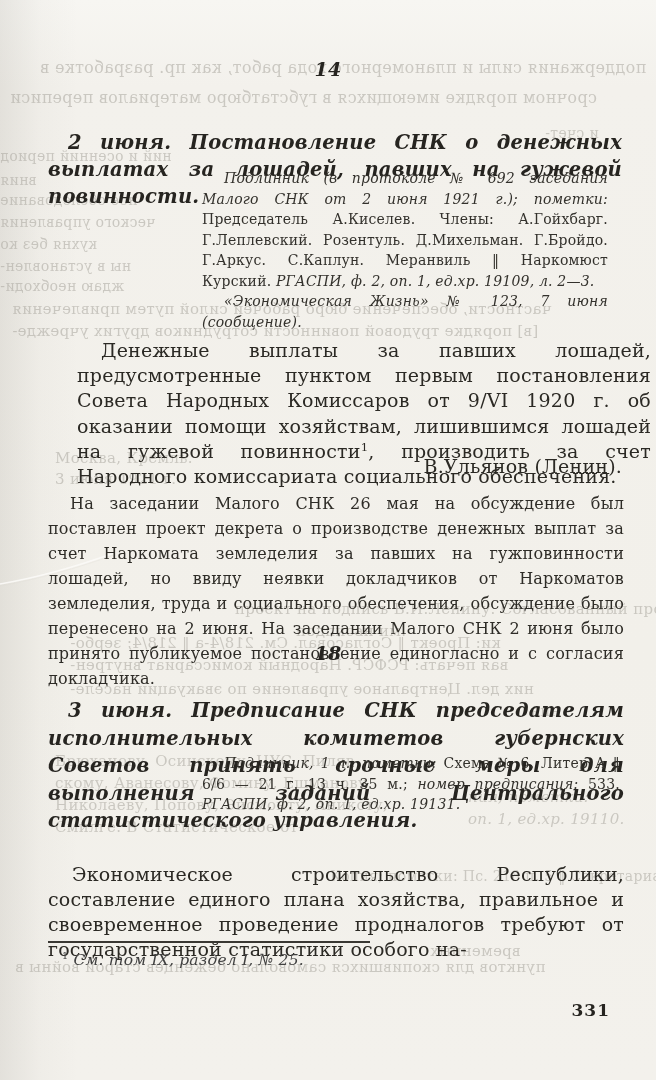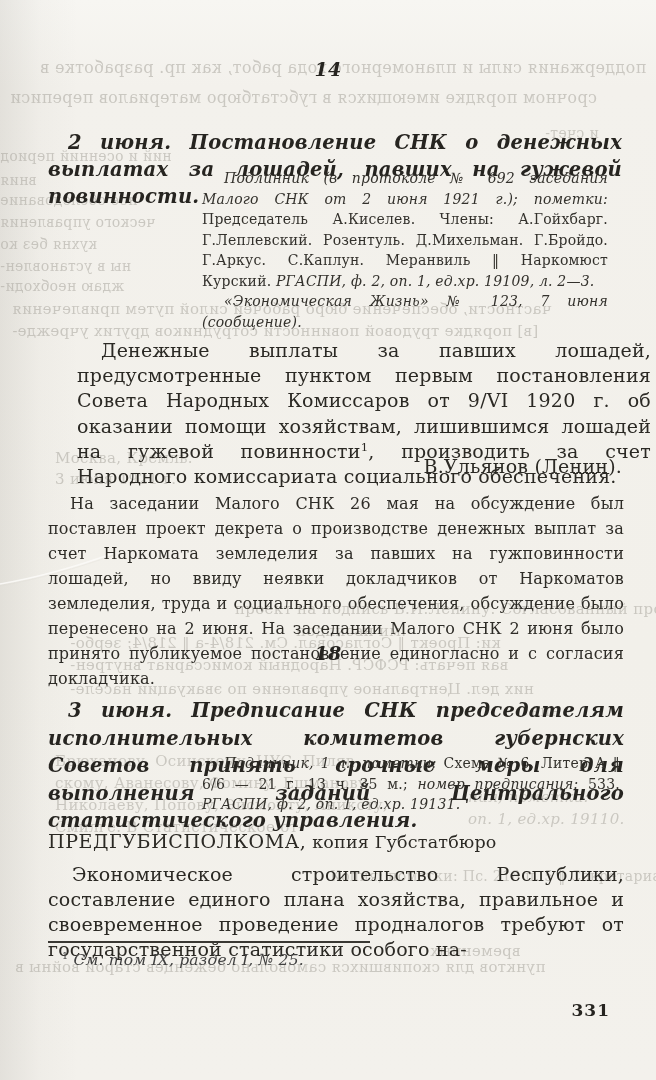--- a/index.html
+++ b/index.html
@@ -101,21 +101,20 @@
   <div class="blk commentary just" style="top:491px;left:48px;width:576px;">На заседании Малого СНК 26 мая на обсуждение был поставлен проект декрета о производстве денежных выплат за счет Наркомата земледелия за павших на гужповинности лошадей, но ввиду неявки докладчиков от Наркоматов земледелия, труда и социального обеспечения, обсуждение было перенесено на 2 июня. На заседании Малого СНК 2 июня было принято публикуемое постановление единогласно и с согласия докладчика.</div>
 
   <div class="blk doc-num" style="top:642px;">18</div>
 
   <div class="blk heading just" style="top:674px;left:48px;width:576px;line-height:27.5px;">3 июня. Предписание СНК председателям исполнительных комитетов губернских Советов принять срочные меры для выполнения заданий Центрального статистического управления.</div>
 
   <div class="blk source just" style="top:753px;left:202px;width:418px;">
     <p><span class="it">Подлинник, 1 л.; пометки: </span><span>Схема № 6. Литер А ‖ 6/6 — 21 г. 13 ч. 35 м.; </span><span class="it">номер предписания: </span><span>533. </span><span class="it">РГАСПИ, ф. 2, оп. 1, ед.хр. 19131.</span></p>
   </div>
 
-  <div class="blk addressee" style="top:830px;left:48px;width:576px;"><span class="caps">ПРЕДГУБИСПОЛКОМА,</span><span class="rest"> копия Губстатбюро</span></div>
 
   <div class="blk body-text just" style="top:862px;left:48px;width:576px;line-height:25px;">Экономическое строительство Республики, составление единого плана хозяйства, правильное и своевременное проведение продналогов требуют от государственной статистики особого на-</div>
 
   <hr class="blk fn-rule" style="top:941px;left:48px;width:322px;">
   <div class="blk footnote" style="top:951px;left:62px;width:450px;"><sup>1</sup>&nbsp;<span class="it">См. том IX, раздел I, № 25.</span></div>
 
   <div class="blk pagenum" style="top:1000px;right:46px;">331</div>
 
 </div>
 

